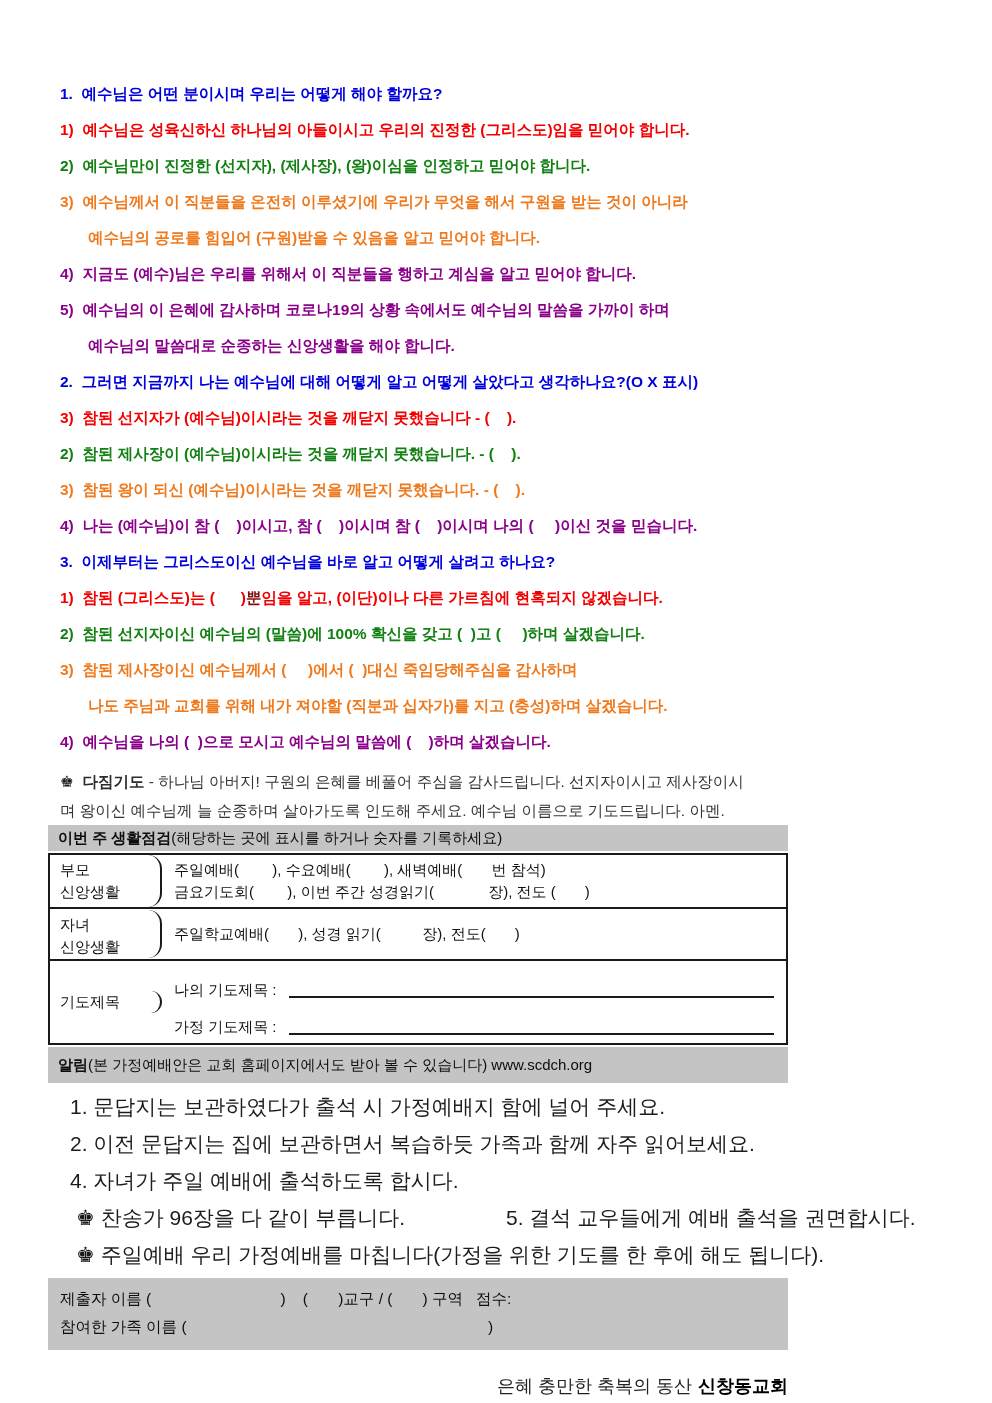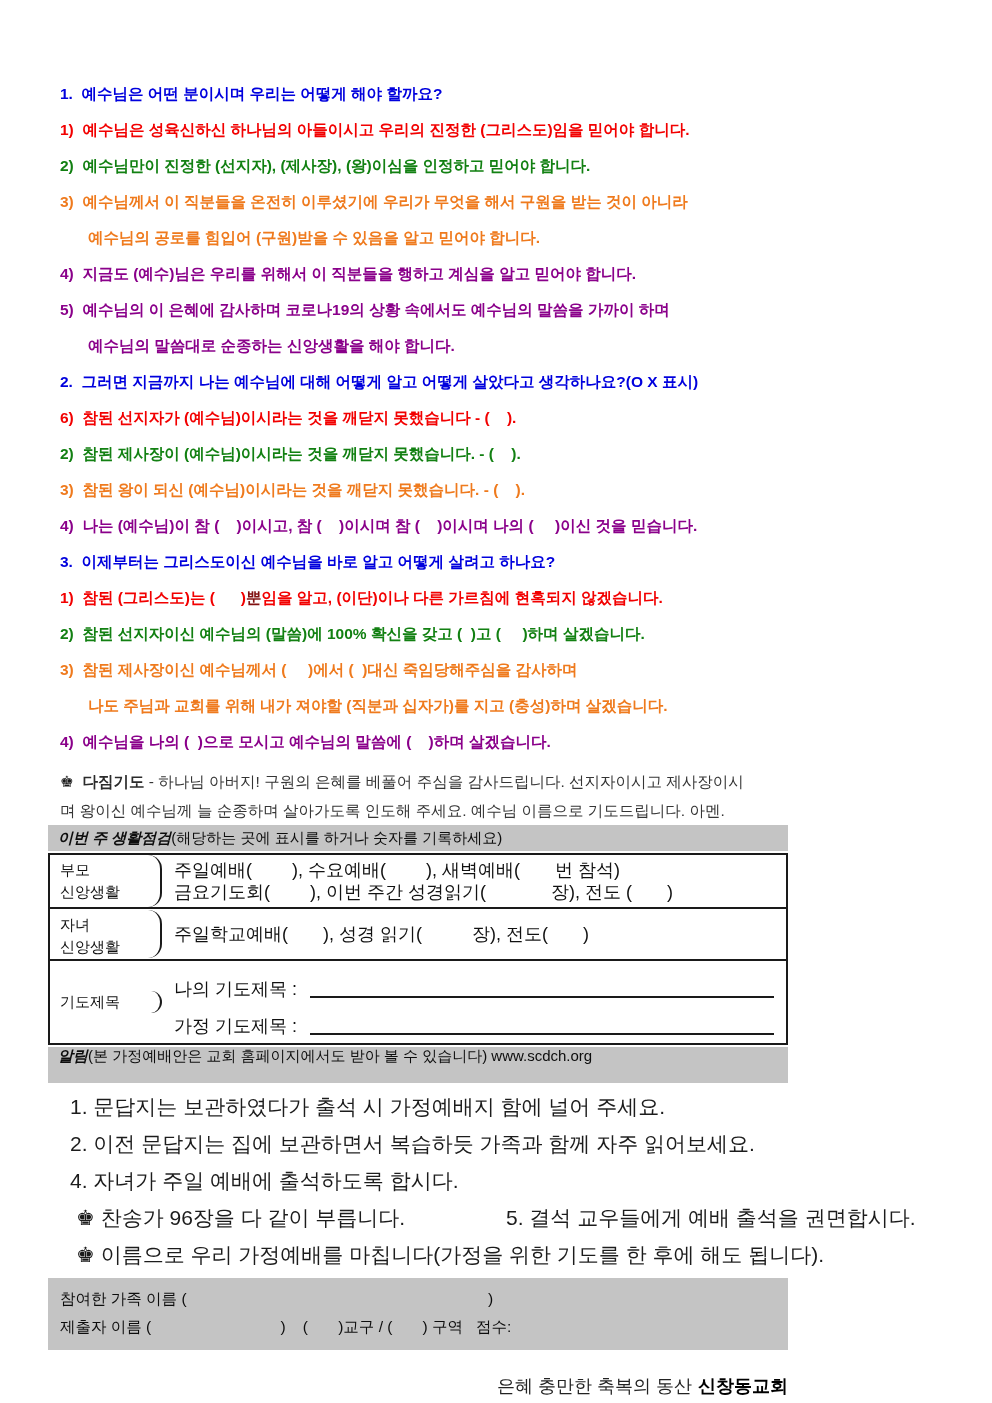--- a/index.html
+++ b/index.html
@@ -18,39 +18,39 @@
   .c-green{color:#128012;}
   .c-orange{color:#ef7a1d;}
   .c-purple{color:#8a008a;}
   .emph{color:#801010;}
 
   
   .prayer-line{font-size:15.5px;color:#353535;line-height:29px;height:29px;margin:0;white-space:pre;}
   .prayer-label{font-weight:700;color:#2b2b2b;}
   .bullet{color:#1a1a1a;}
 
-  .bold{font-weight:700;font-style:italic;}
+  .bold{font-weight:700;}
   .bar{background:#c4c4c4;}
 
   
   .checklist-header{margin:0 0 2px -12px;height:26px;line-height:26px;padding-left:10px;font-size:15px;white-space:pre;color:#0d0d0d;}
   .ck-table{margin-left:-12px;border:2px solid #1a1a1a;}
   .ck-row{display:flex;}
   .ck-row + .ck-row{border-top:2px solid #1a1a1a;align-items:center;}
   .ck-label{flex:0 0 112px;border-right:2px solid #1a1a1a;padding:4px 0 0 10px;font-size:15px;line-height:22px;white-space:pre-line;box-sizing:border-box;border-radius:14px;}
   .ck-label.center{display:flex;align-items:center;padding-top:0;}
-  .ck-content{flex:1;padding:4px 8px 4px 12px;display:flex;flex-direction:column;justify-content:center;font-size:18px;min-width:0;}
+  .ck-content{flex:1;padding:4px 8px 4px 12px;display:flex;flex-direction:column;justify-content:center;font-size:15px;min-width:0;}
   .ck-line{white-space:pre;line-height:22px;}
   .r1{min-height:50px;} .r2{min-height:50px;} .r3{min-height:80px;}
   .fill-row{display:flex;align-items:flex-end;height:37px;padding-right:4px;}
   .fill-label{white-space:pre;line-height:25px;}
   .fill{flex:1;border-bottom:2px solid #1a1a1a;margin:0 0 4px 8px;}
 
   
-  .notice-bar{margin:2px 0 0 -12px;height:36px;display:flex;align-items:flex-start;padding-left:10px;font-size:15px;white-space:pre;color:#0d0d0d;}
+  .notice-bar{margin:2px 0 0 -12px;height:36px;display:flex;align-items:center;padding-left:10px;font-size:15px;white-space:pre;color:#0d0d0d;}
 
   
   .notes{margin-top:8px;}
   .note{font-size:21px;color:#1c1c1c;margin:10px;line-height:27px;white-space:pre;}
   .two-col{display:flex;}
   .col-left{flex:0 0 430px;white-space:pre;}
   .indent{padding-left:6px;}
   .gap-top{margin-top:4px;}
 
   
@@ -69,21 +69,21 @@
   <p class="ln c-blue">1.  예수님은 어떤 분이시며 우리는 어떻게 해야 할까요?</p>
   <p class="ln c-red">1)  예수님은 성육신하신 하나님의 아들이시고 우리의 진정한 (그리스도)임을 믿어야 합니다.</p>
   <p class="ln c-green">2)  예수님만이 진정한 (선지자), (제사장), (왕)이심을 인정하고 믿어야 합니다.</p>
   <p class="ln c-orange">3)  예수님께서 이 직분들을 온전히 이루셨기에 우리가 무엇을 해서 구원을 받는 것이 아니라</p>
   <p class="ln c-orange cont">예수님의 공로를 힘입어 (구원)받을 수 있음을 알고 믿어야 합니다.</p>
   <p class="ln c-purple">4)  지금도 (예수)님은 우리를 위해서 이 직분들을 행하고 계심을 알고 믿어야 합니다.</p>
   <p class="ln c-purple">5)  예수님의 이 은혜에 감사하며 코로나19의 상황 속에서도 예수님의 말씀을 가까이 하며</p>
   <p class="ln c-purple cont">예수님의 말씀대로 순종하는 신앙생활을 해야 합니다.</p>
 
   <p class="ln c-blue hd">2.  그러면 지금까지 나는 예수님에 대해 어떻게 알고 어떻게 살았다고 생각하나요?(O X 표시)</p>
-  <p class="ln c-red">6)  참된 선지자가 (예수님)이시라는 것을 깨닫지 못했습니다 - (    ).</p>
+  <p class="ln c-red">3)  참된 선지자가 (예수님)이시라는 것을 깨닫지 못했습니다 - (    ).</p>
   <p class="ln c-green">2)  참된 제사장이 (예수님)이시라는 것을 깨닫지 못했습니다. - (    ).</p>
   <p class="ln c-orange">3)  참된 왕이 되신 (예수님)이시라는 것을 깨닫지 못했습니다. - (    ).</p>
   <p class="ln c-purple">4)  나는 (예수님)이 참 (    )이시고, 참 (    )이시며 참 (    )이시며 나의 (     )이신 것을 믿습니다.</p>
 
   <p class="ln c-blue hd">3.  이제부터는 그리스도이신 예수님을 바로 알고 어떻게 살려고 하나요?</p>
   <p class="ln c-red"><span>1)  참된 (그리스도)는 (      )</span><span class="emph">뿐</span><span>임을 알고, (이단)이나 다른 가르침에 현혹되지 않겠습니다.</span></p>
   <p class="ln c-green">2)  참된 선지자이신 예수님의 (말씀)에 100% 확신을 갖고 (  )고 (     )하며 살겠습니다.</p>
   <p class="ln c-orange">3)  참된 제사장이신 예수님께서 (     )에서 (  )대신 죽임당해주심을 감사하며</p>
   <p class="ln c-orange cont">나도 주님과 교회를 위해 내가 져야할 (직분과 십자가)를 지고 (충성)하며 살겠습니다.</p>
   <p class="ln c-purple">4)  예수님을 나의 (  )으로 모시고 예수님의 말씀에 (    )하며 살겠습니다.</p>
@@ -129,23 +129,23 @@
   <div class="notes">
     <p class="note">1. 문답지는 보관하였다가 출석 시 가정예배지 함에 널어 주세요.</p>
     <p class="note">2. 이전 문답지는 집에 보관하면서 복습하듯 가족과 함께 자주 읽어보세요.</p>
     <p class="note two-col">
       <span>4. 자녀가 주일 예배에 출석하도록 합시다.</span>
     </p>
     <p class="note two-col indent">
       <span class="col-left"><span class="bullet">♚</span><span> 찬송가 96장을 다 같이 부릅니다.</span></span>
       <span>5. 결석 교우들에게 예배 출석을 권면합시다.</span>
     </p>
-    <p class="note indent gap-top"><span class="bullet">♚</span><span> 이름으로 우리 가정예배를 마칩니다(가정을 위한 기도를 한 후에 해도 됩니다).</span></p>
+    <p class="note indent gap-top"><span class="bullet">♚</span><span> 주일예배 우리 가정예배를 마칩니다(가정을 위한 기도를 한 후에 해도 됩니다).</span></p>
   </div>
 
   <div class="bar submission-box">
+    <p class="sub-line">제출자 이름 (                              )    (       )교구 / (       ) 구역   점수:</p>
     <p class="sub-line">참여한 가족 이름 (                                                                      )</p>
-    <p class="sub-line">제출자 이름 (                              )    (       )교구 / (       ) 구역   점수:</p>
   </div>
 
   <div class="footer"><span>은혜 충만한 축복의 동산</span><span class="church">신창동교회</span></div>
 
 </div>
 
 </body></html>

